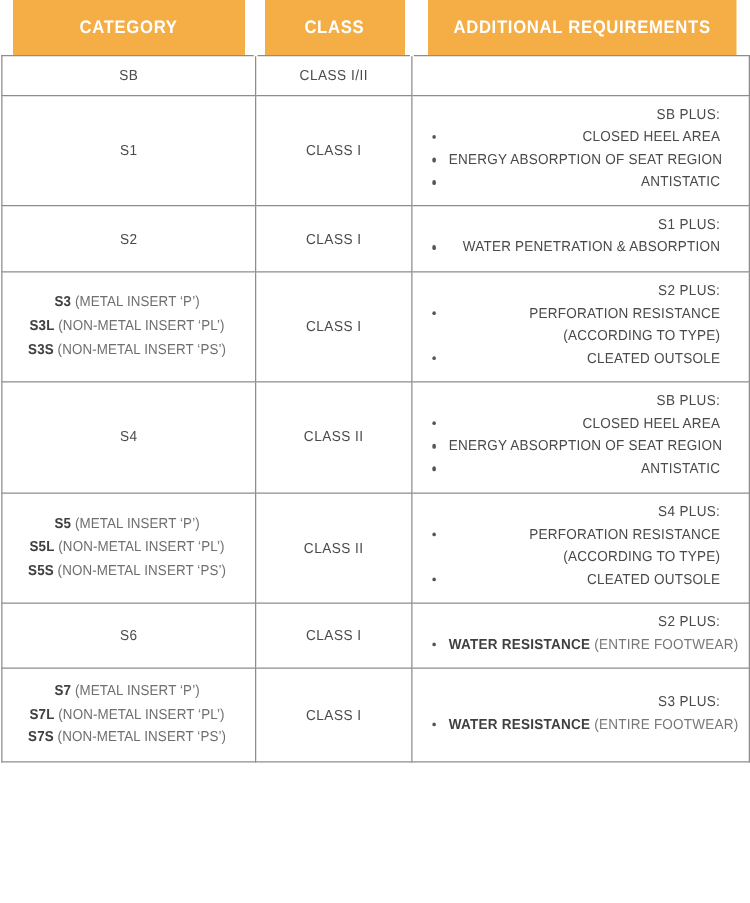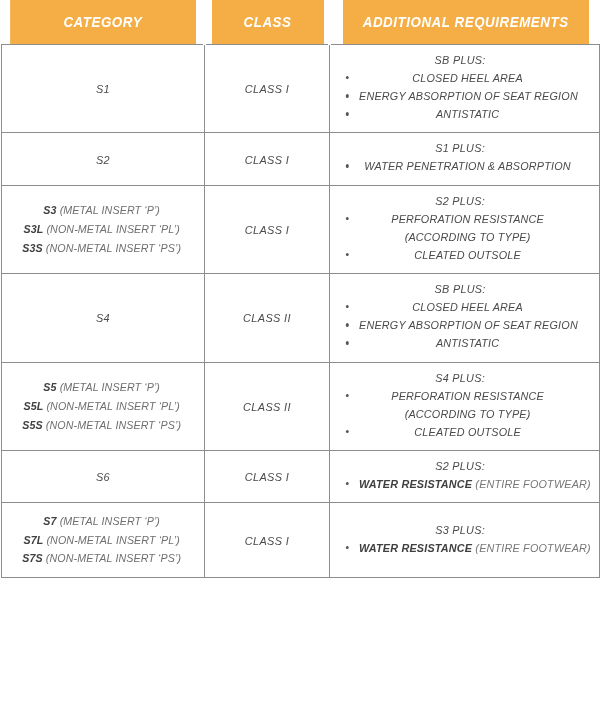--- a/index.html
+++ b/index.html
@@ -12,21 +12,20 @@
     height: 722px;
     font-family: "Liberation Sans", sans-serif;
     color: #4a4a4a;
     overflow: hidden;
   }
 
   .table-wrap {
     width: 500px;
     box-sizing: border-box;
     padding: 0 1px 4px 1px;
-    font-style: italic;
   }
 
   table.spec-table {
     width: 598px;
     border-collapse: collapse;
     table-layout: fixed;
   }
 
   
   thead th {
@@ -99,21 +98,21 @@
   .class-cell {
     text-align: center;
     font-size: 11.6px;
     letter-spacing: 0.4px;
     transform: scaleX(0.94);
     white-space: nowrap;
   }
 
   
   .req-cell {
-    text-align: center;
+    text-align: right;
     padding: 9px 8px 9px 14px;
   }
   .req-head {
     font-size: 11.5px;
     letter-spacing: 0.3px;
     color: #4a4a4a;
     margin-bottom: 3px;
     transform: scaleX(0.94);
     transform-origin: left center;
     white-space: nowrap;
@@ -163,20 +162,31 @@
     <thead>
       <tr>
         <th class="col-category">CATEGORY</th>
         <th class="col-class">CLASS</th>
         <th class="col-req">ADDITIONAL REQUIREMENTS</th>
       </tr>
     </thead>
     <tbody id="table-body">
         <tr>
           <td>
+            <div class="cell-pad cat-center">SB</div>
+          </td>
+          <td>
+            <div class="cell-pad class-cell">CLASS I/II</div>
+          </td>
+          <td>
+            <div class="req-cell"></div>
+          </td>
+        </tr>
+        <tr>
+          <td>
             <div class="cell-pad cat-center">S1</div>
           </td>
           <td>
             <div class="cell-pad class-cell">CLASS I</div>
           </td>
           <td>
             <div class="req-cell">
               <div class="req-head">SB PLUS:</div>
               <ul class="req-list">
                 <li><span class="bullet-dot"></span><span class="nowrapline">CLOSED HEEL AREA</span></li>

